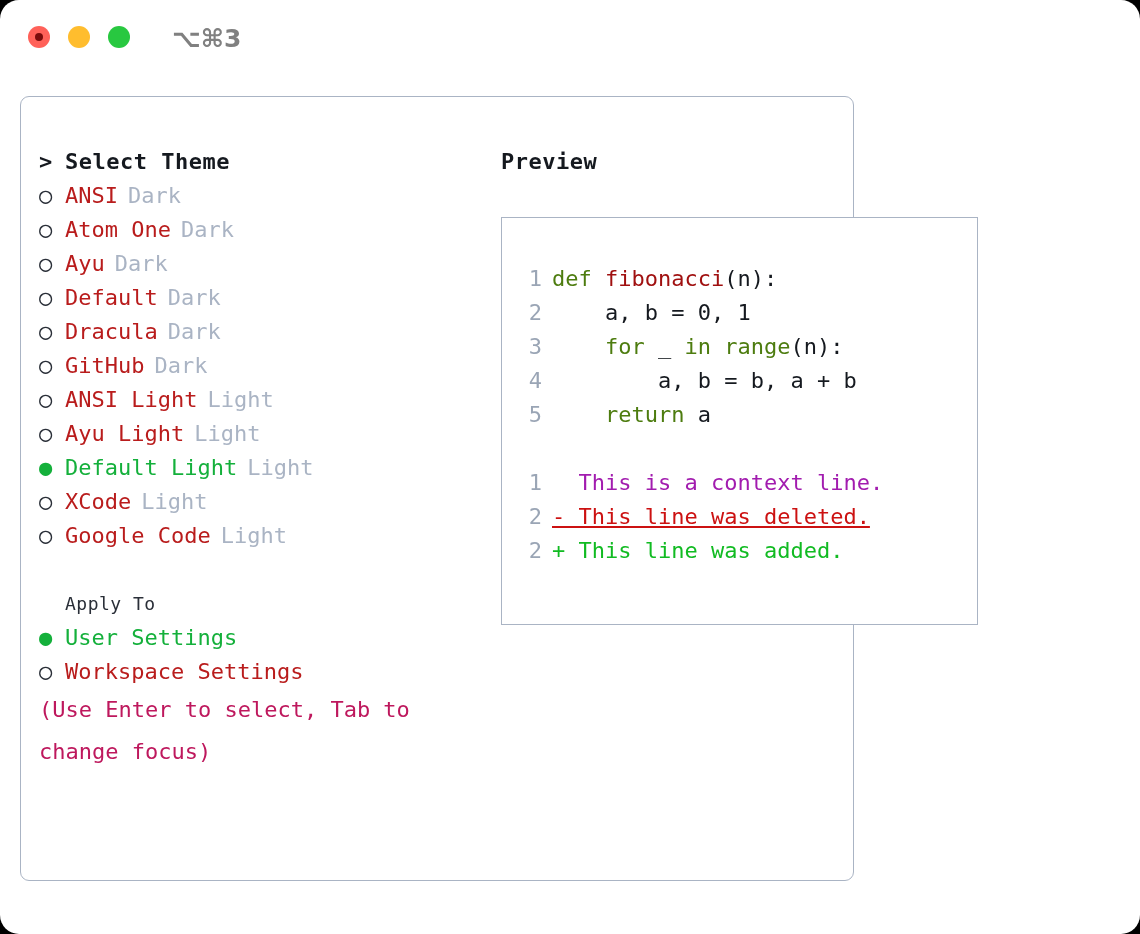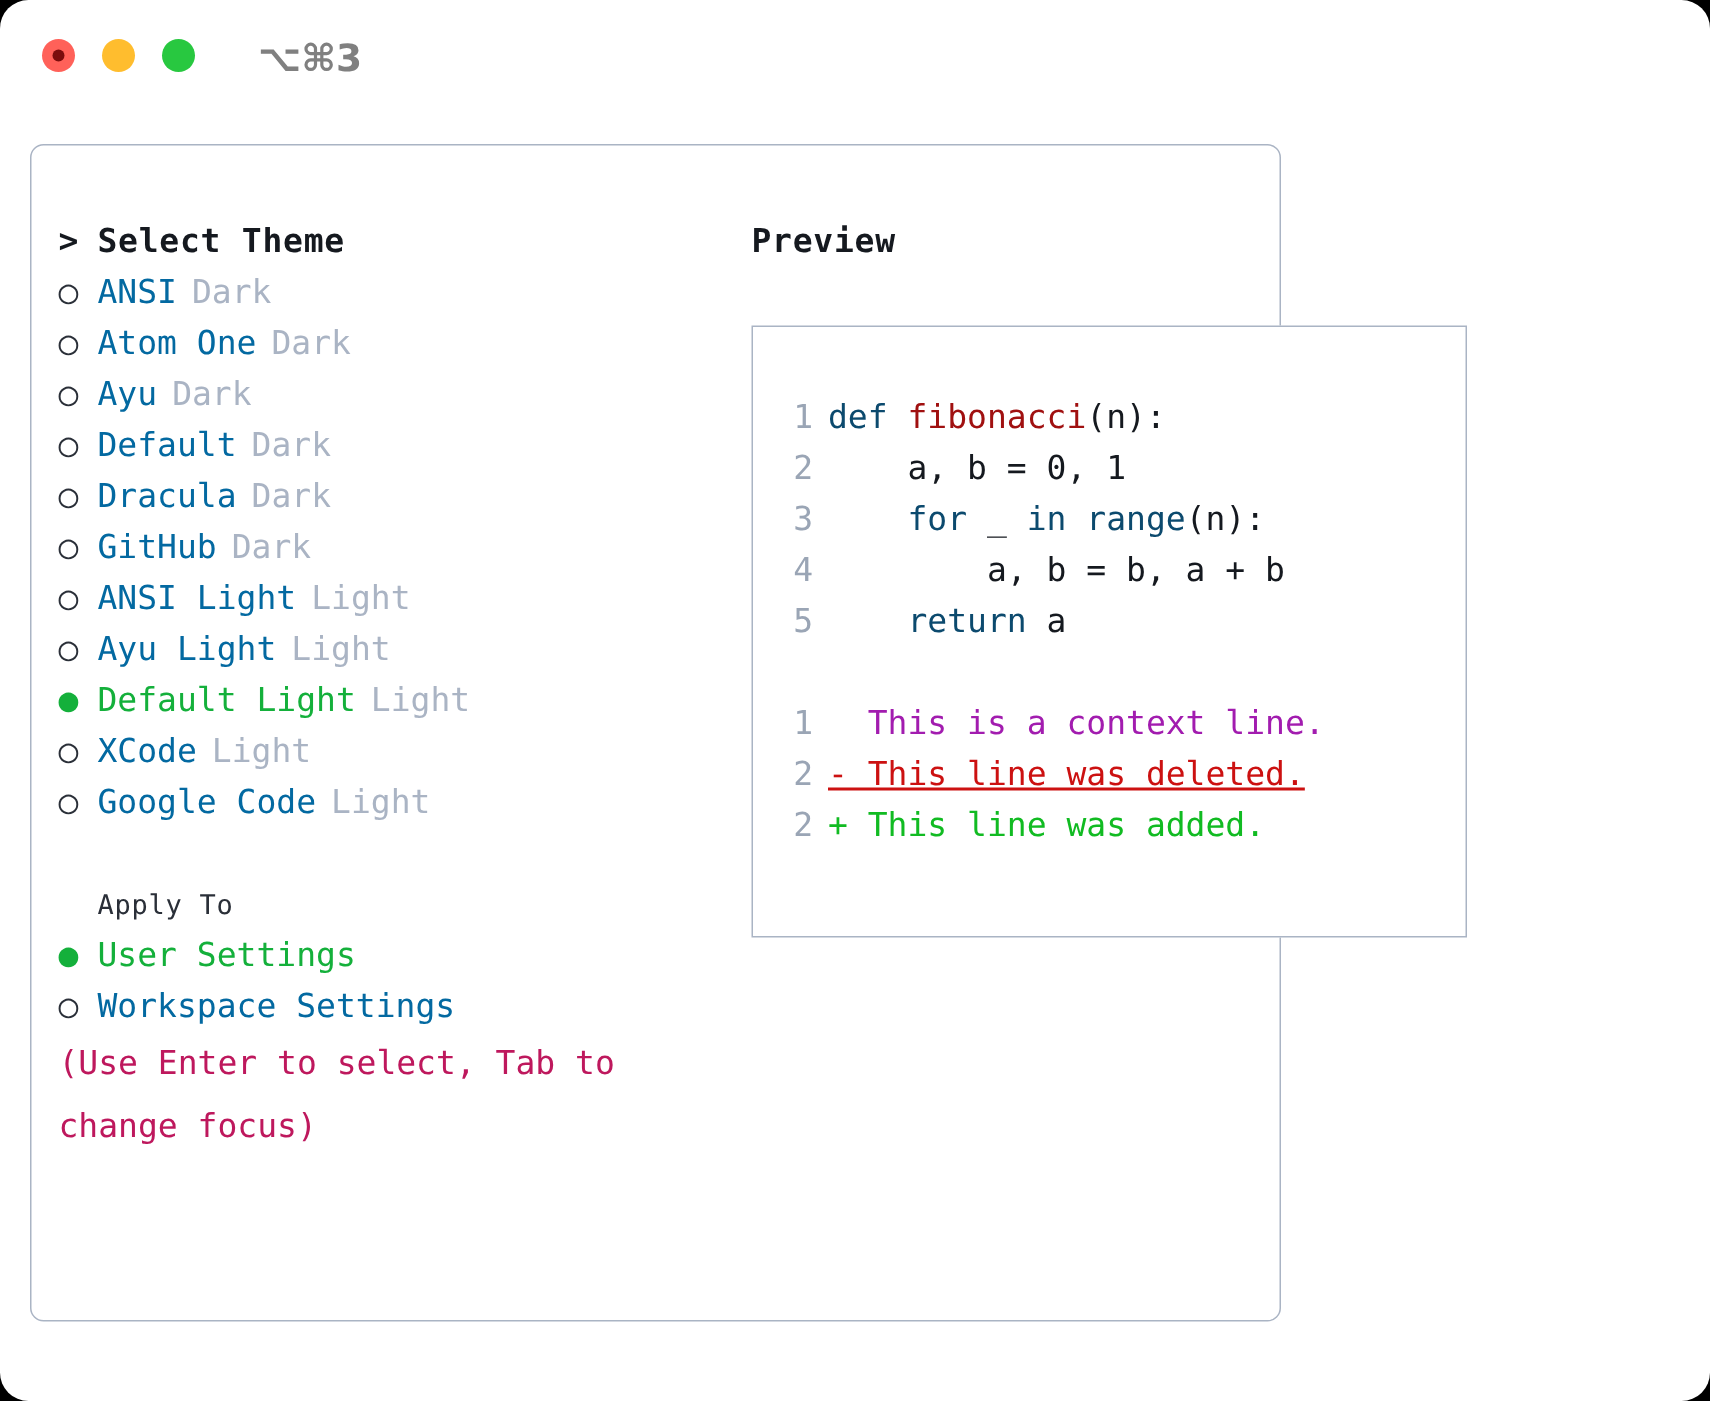--- a/index.html
+++ b/index.html
@@ -107,21 +107,21 @@
     color: #15191f;
     letter-spacing: 0.5px;
   }
   .marker {
     display: inline-block;
     width: 26px;
     color: #2a2f38;
   }
   .marker.sel { color: #14b03b; }
   .marker.caret { color: #15191f; font-weight: bold; }
-  .name { color: #0369a1; }
+  .name { color: #b91c1c; }
   .name.sel { color: #14b03b; }
   .variant {
     color: #aab4c4;
     margin-left: 10px;
   }
   .spacer-row { height: 34px; }
   .section-label {
     height: 34px;
     line-height: 34px;
     font-size: 18px;
@@ -171,21 +171,21 @@
     white-space: pre;
     color: #15191f;
   }
   .lineno {
     display: inline-block;
     width: 26px;
     text-align: right;
     color: #9aa5b5;
     margin-right: 10px;
   }
-  .kw  { color: #0c4a6e; }
+  .kw  { color: #4d7c0f; }
   .fn  { color: #a01010; }
   .plain { color: #15191f; }
   .diff-gap { height: 34px; }
   .ctx { color: #a21caf; }
   .del { color: #cc1111; text-decoration: underline; }
   .add { color: #11bb22; }
 </style>
 </head>
 <body>
 

